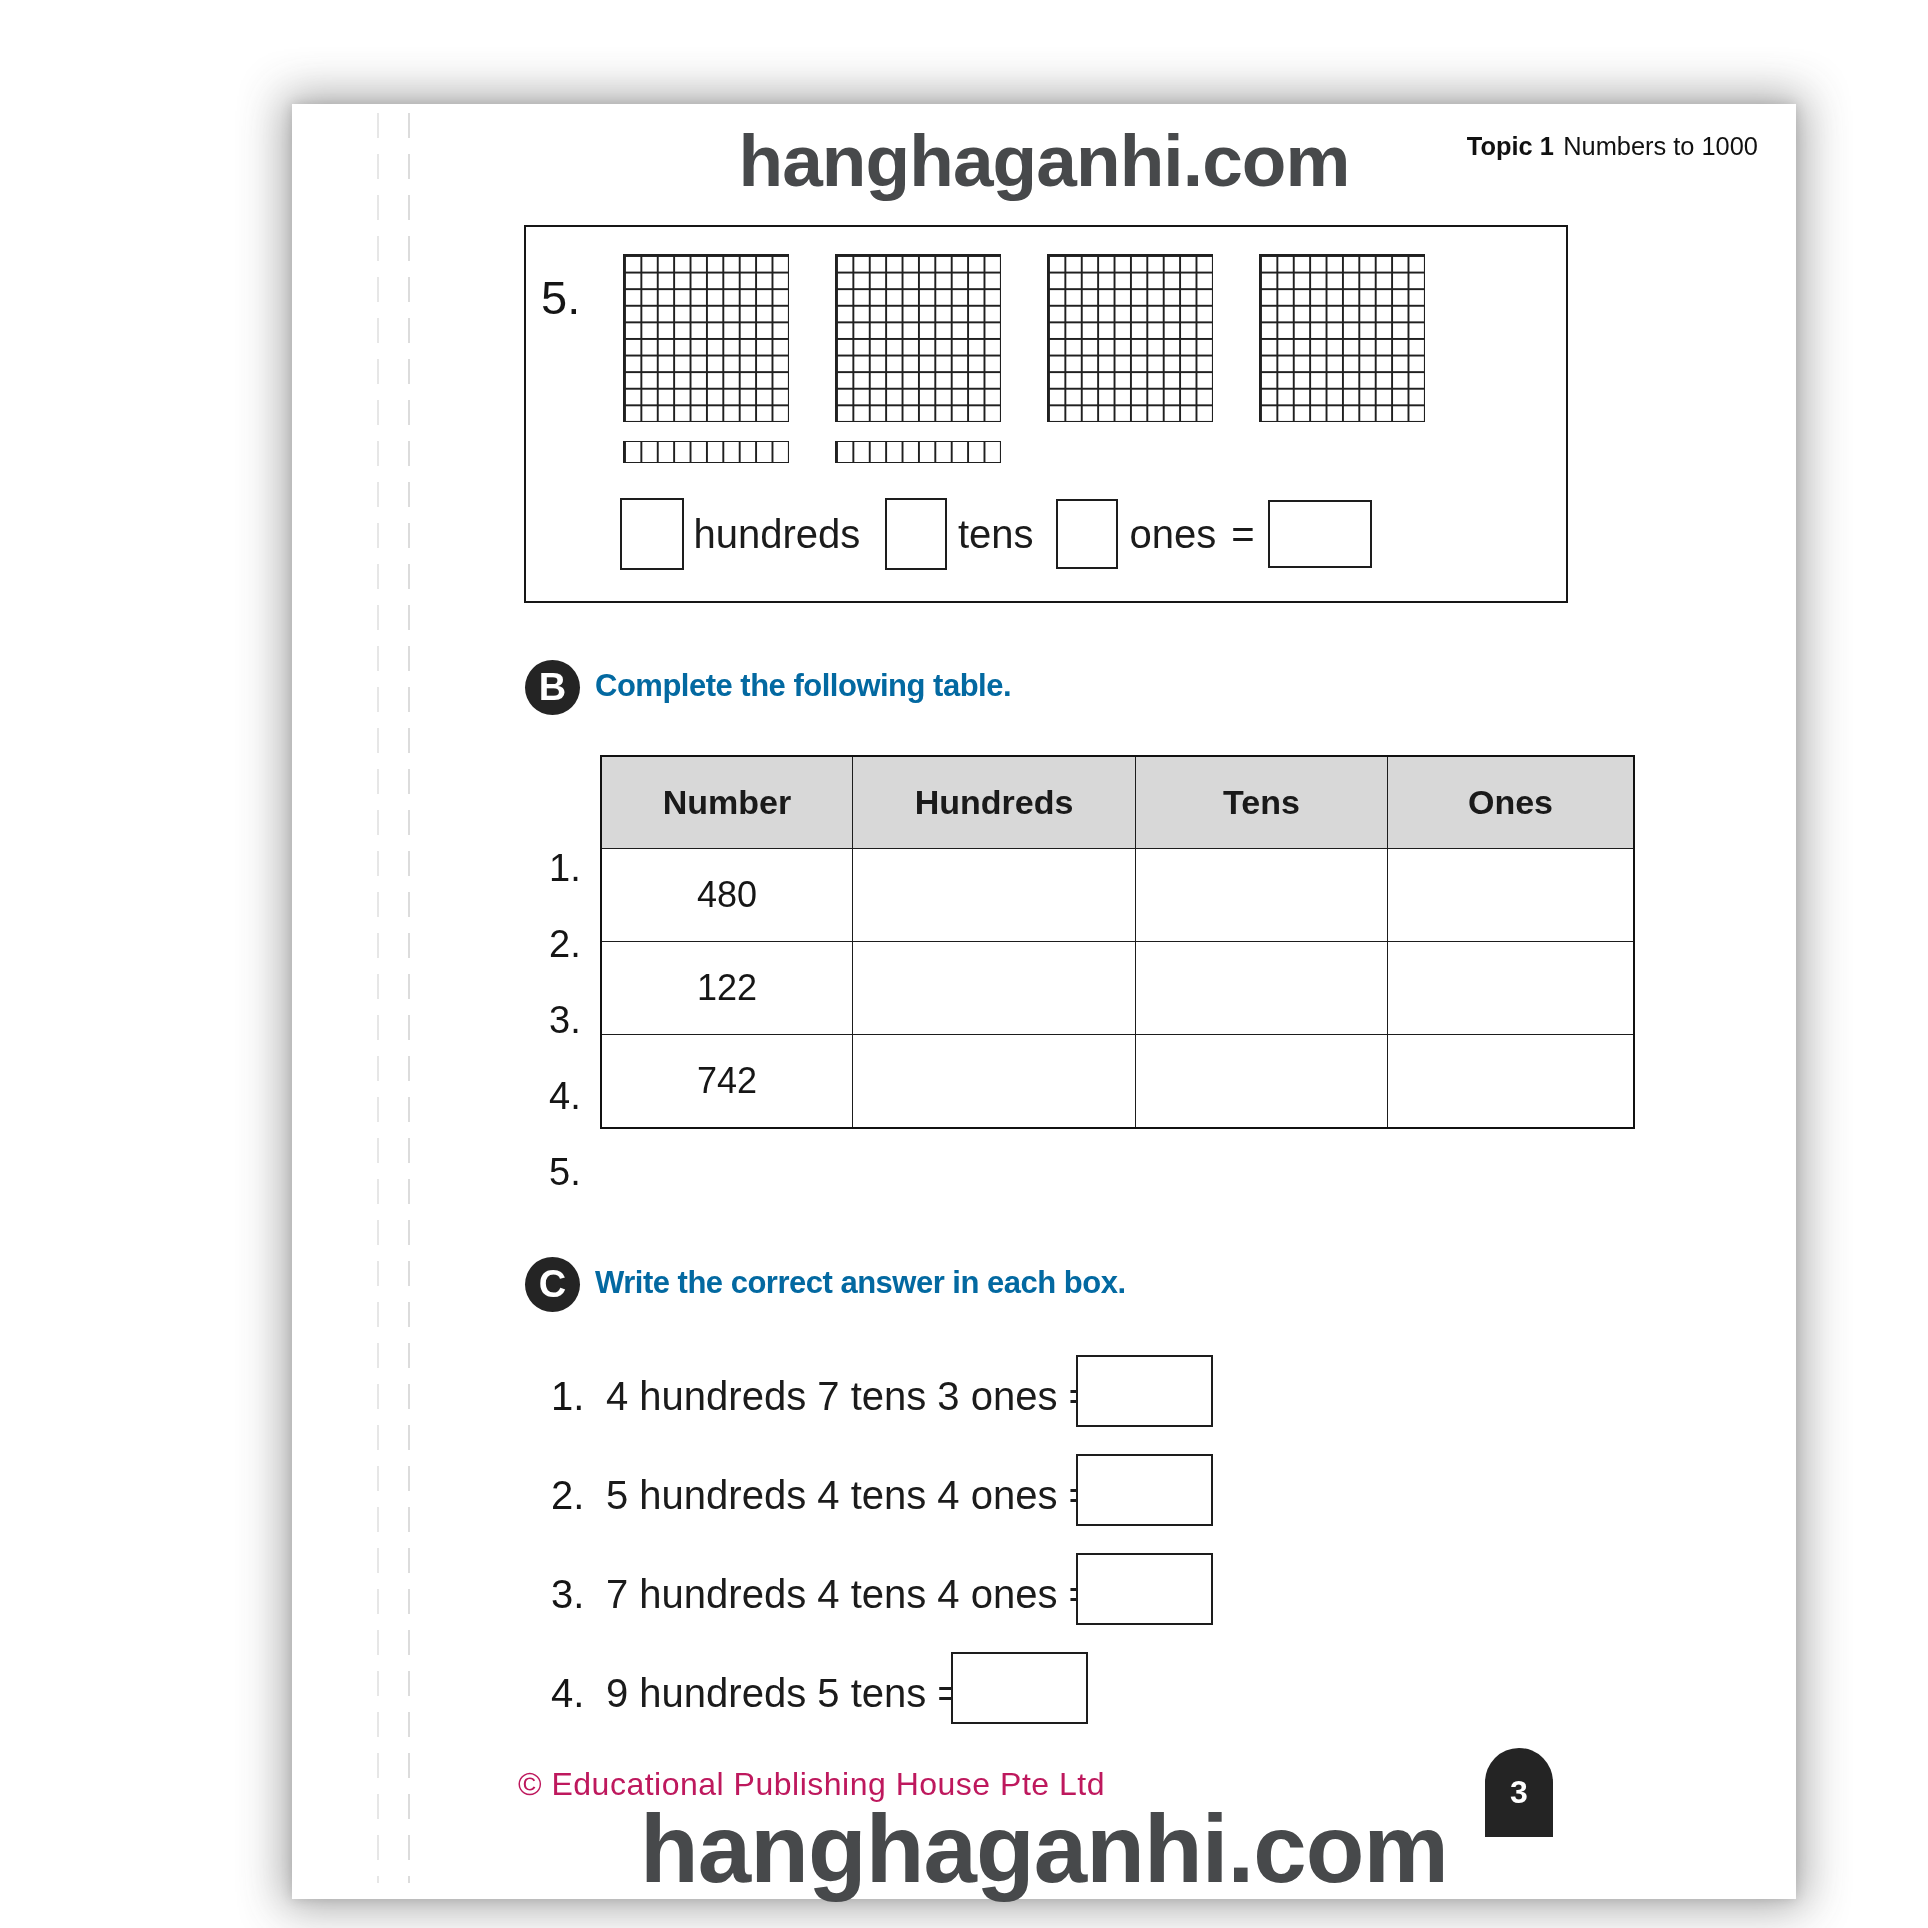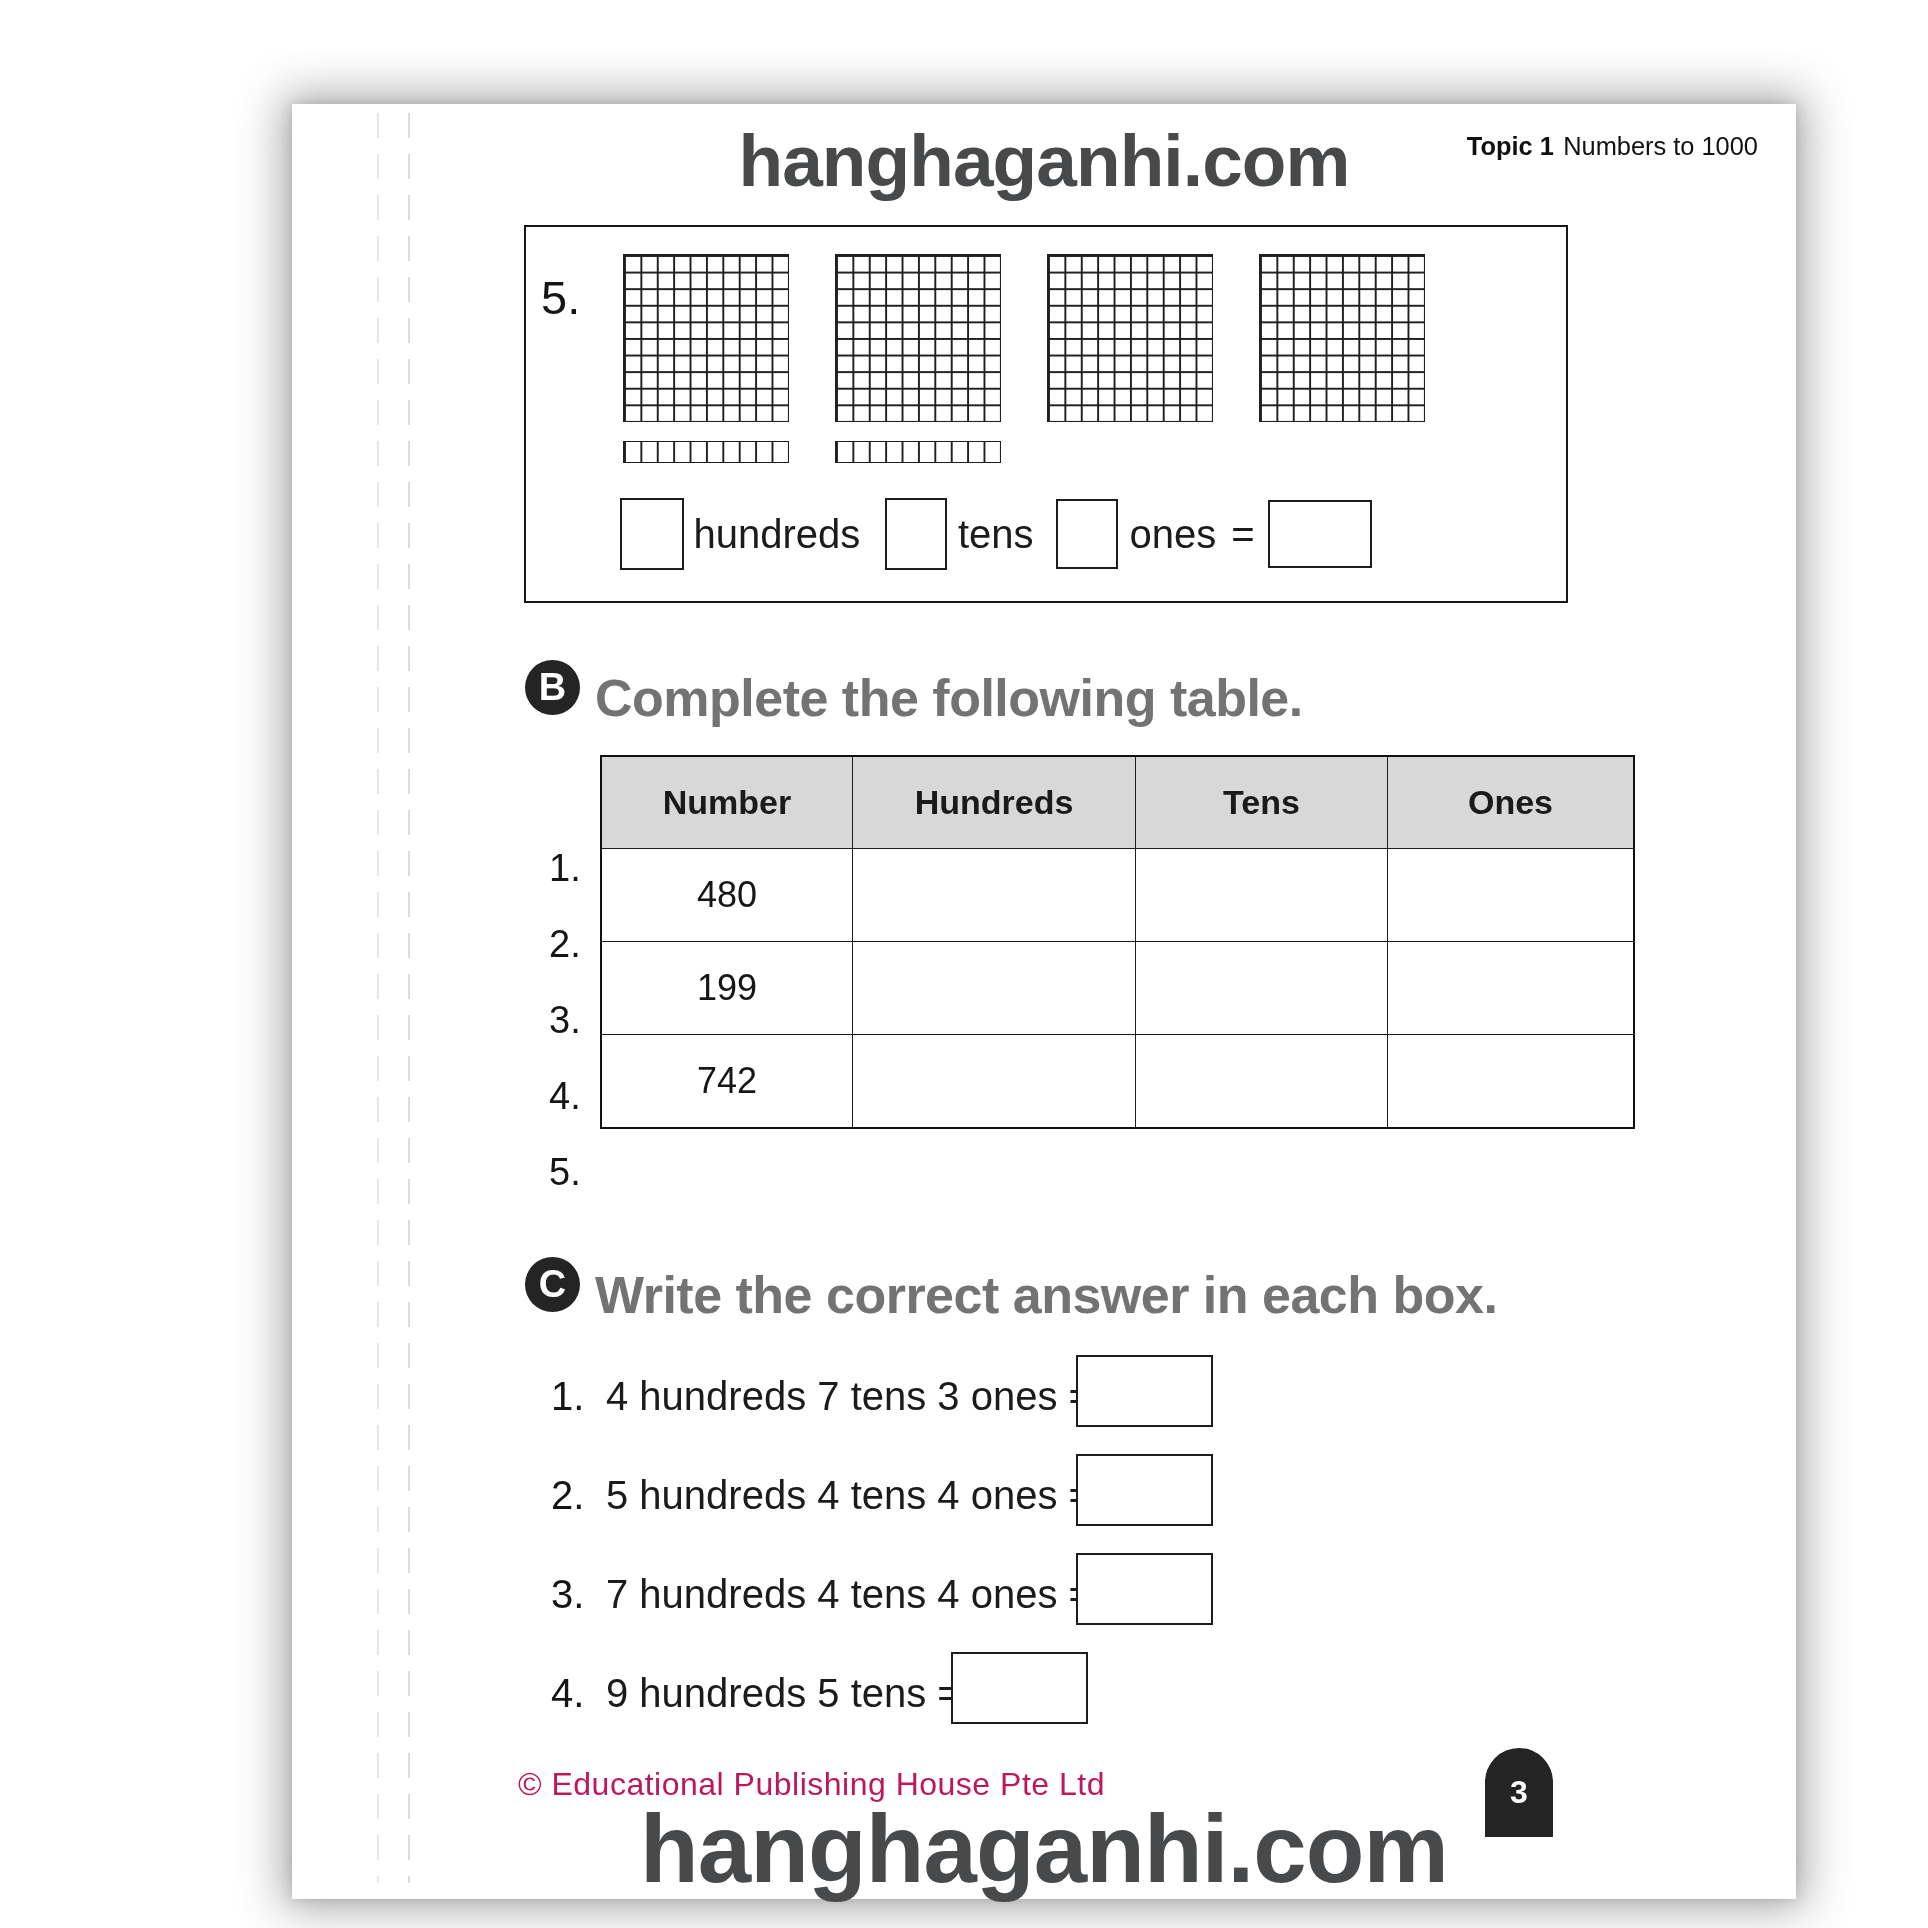--- a/index.html
+++ b/index.html
@@ -33,21 +33,21 @@
   .eqrow{position:absolute;left:94px;top:271px;display:flex;align-items:center;font-size:40px;color:#1b1b1b;}
   .abox{border:2.8px solid #1d1d1d;background:#fff;box-sizing:border-box;}
   .abox.b1{width:64px;height:72px;margin-right:9.4px;}
   .abox.b2{width:62px;height:72px;margin:0 11.3px 0 24.5px;}
   .abox.b3{width:62px;height:70px;margin:0 11.3px 0 22.6px;}
   .abox.bans{width:104px;height:68px;margin-left:13px;}
   .eqrow .eq{margin-left:15px;}
   
   .badge{position:absolute;width:55px;height:55px;border-radius:50%;background:#242424;color:#fff;
          font-weight:700;font-size:38px;display:flex;align-items:center;justify-content:center;}
-  .sect-title{position:absolute;font-size:52px;font-weight:700;color:#737373;letter-spacing:-0.5px;}
+  .sect-title{position:absolute;font-size:31px;font-weight:700;color:#0369a1;letter-spacing:-0.5px;}
   
   .pvtable{position:absolute;left:308px;top:651px;border-collapse:collapse;table-layout:fixed;}
   .pvtable th,.pvtable td{border:1.9px solid #1d1d1d;text-align:center;padding:8px;}
   .pvtable{border:2.8px solid #111;}
   .pvtable th{height:75px;background:#d8d8d8;font-size:34px;font-weight:700;color:#1a1a1a;}
   .pvtable td{height:76px;font-size:36px;color:#161616;}
   .c-number{width:234px;} .c-hundreds{width:266px;} .c-tens{width:235px;} .c-ones{width:229px;}
   .rownums{position:absolute;left:257px;top:726px;width:53px;}
   .rownums div{height:76px;display:flex;align-items:center;font-size:38px;color:#151515;}
   
@@ -114,21 +114,21 @@
         <th class="c-tens">Tens</th>
         <th class="c-ones">Ones</th>
       </tr>
       <tr>
         <td>480</td>
         <td></td>
             <td></td>
             <td></td>
       </tr>
       <tr>
-        <td>199</td>
+        <td>122</td>
         <td></td>
             <td></td>
             <td></td>
       </tr>
       <tr>
         <td>742</td>
         <td></td>
             <td></td>
             <td></td>
       </tr>

